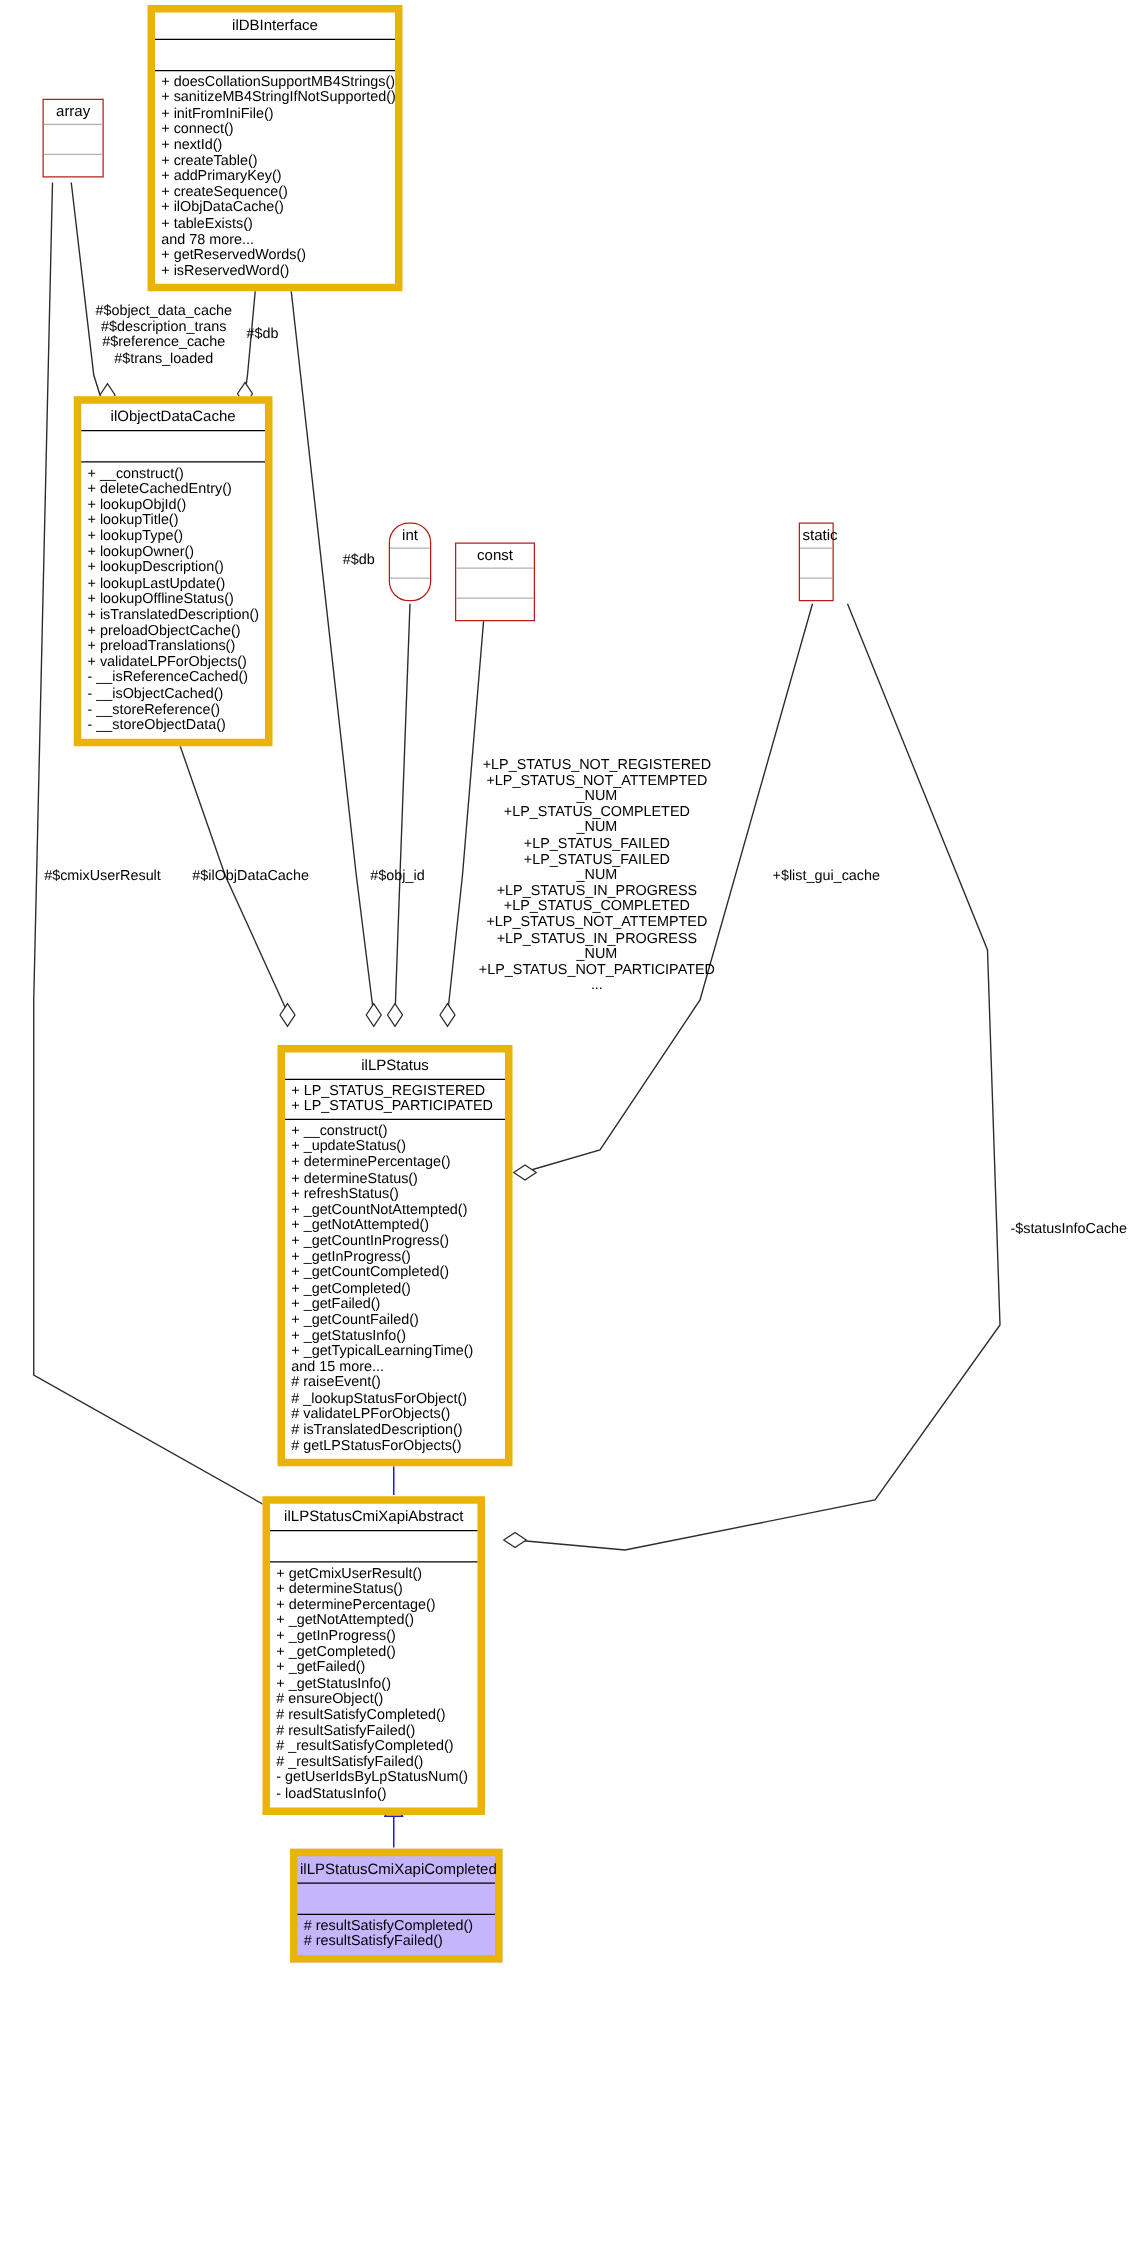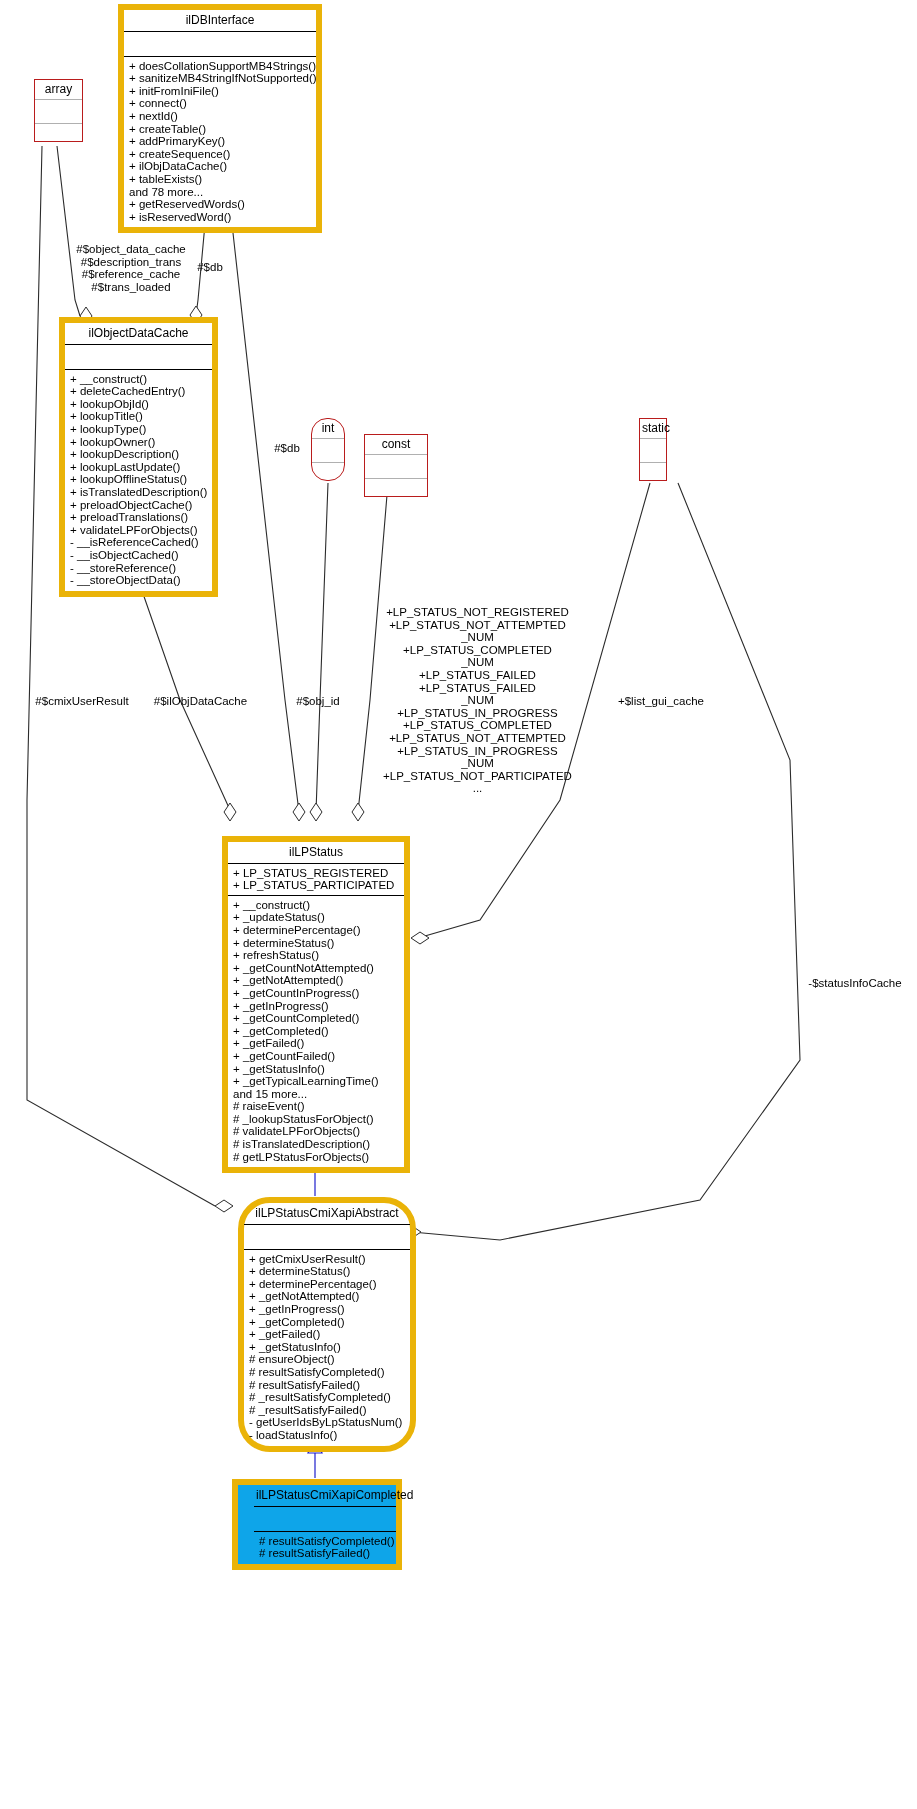--- a/index.html
+++ b/index.html
@@ -32,22 +32,21 @@
     box-sizing: border-box;
     background: #ffffff;
     border: 6px solid #eab308;
     font-size: 11.5px;
     line-height: 12.6px;
   }
   .umlbox.thin {
     border: 1px solid #b91c1c;
   }
   .umlbox.filled {
-    background: #0ea5e9;
-    padding-left: 16px;
+    background: #c4b5fd;
   }
   .umlbox .title {
     text-align: center;
     padding: 4px 2px 4px 2px;
     font-size: 12px;
     white-space: nowrap;
   }
   .umlbox .sep {
     border-top: 1px solid #000000;
   }
@@ -223,21 +222,21 @@
       <div class="row">+ _getTypicalLearningTime()</div>
       <div class="row">and 15 more...</div>
       <div class="row"># raiseEvent()</div>
       <div class="row"># _lookupStatusForObject()</div>
       <div class="row"># validateLPForObjects()</div>
       <div class="row"># isTranslatedDescription()</div>
       <div class="row"># getLPStatusForObjects()</div>
     </div>
   </div>
 
-  <div class="umlbox" style="left:238px; top:1197px; width:178px;border-radius:32px;">
+  <div class="umlbox" style="left:210px; top:1197px; width:178px;">
     <div class="title">ilLPStatusCmiXapiAbstract</div>
     <div class="sep"></div>
     <div class="attrs" style="height:18px;"></div>
     <div class="sep"></div>
     <div class="ops">
       <div class="row">+ getCmixUserResult()</div>
       <div class="row">+ determineStatus()</div>
       <div class="row">+ determinePercentage()</div>
       <div class="row">+ _getNotAttempted()</div>
       <div class="row">+ _getInProgress()</div>

